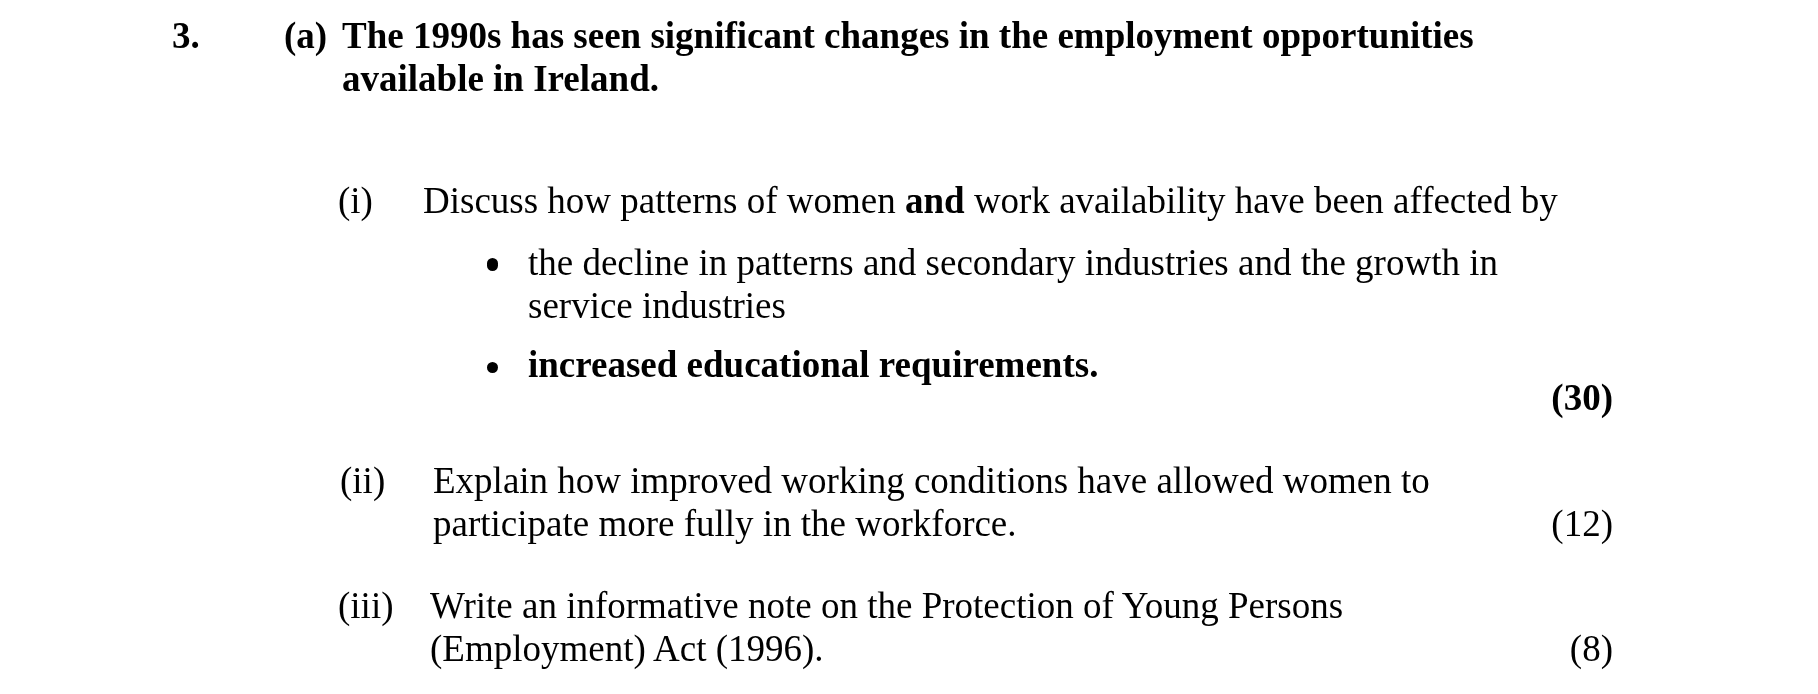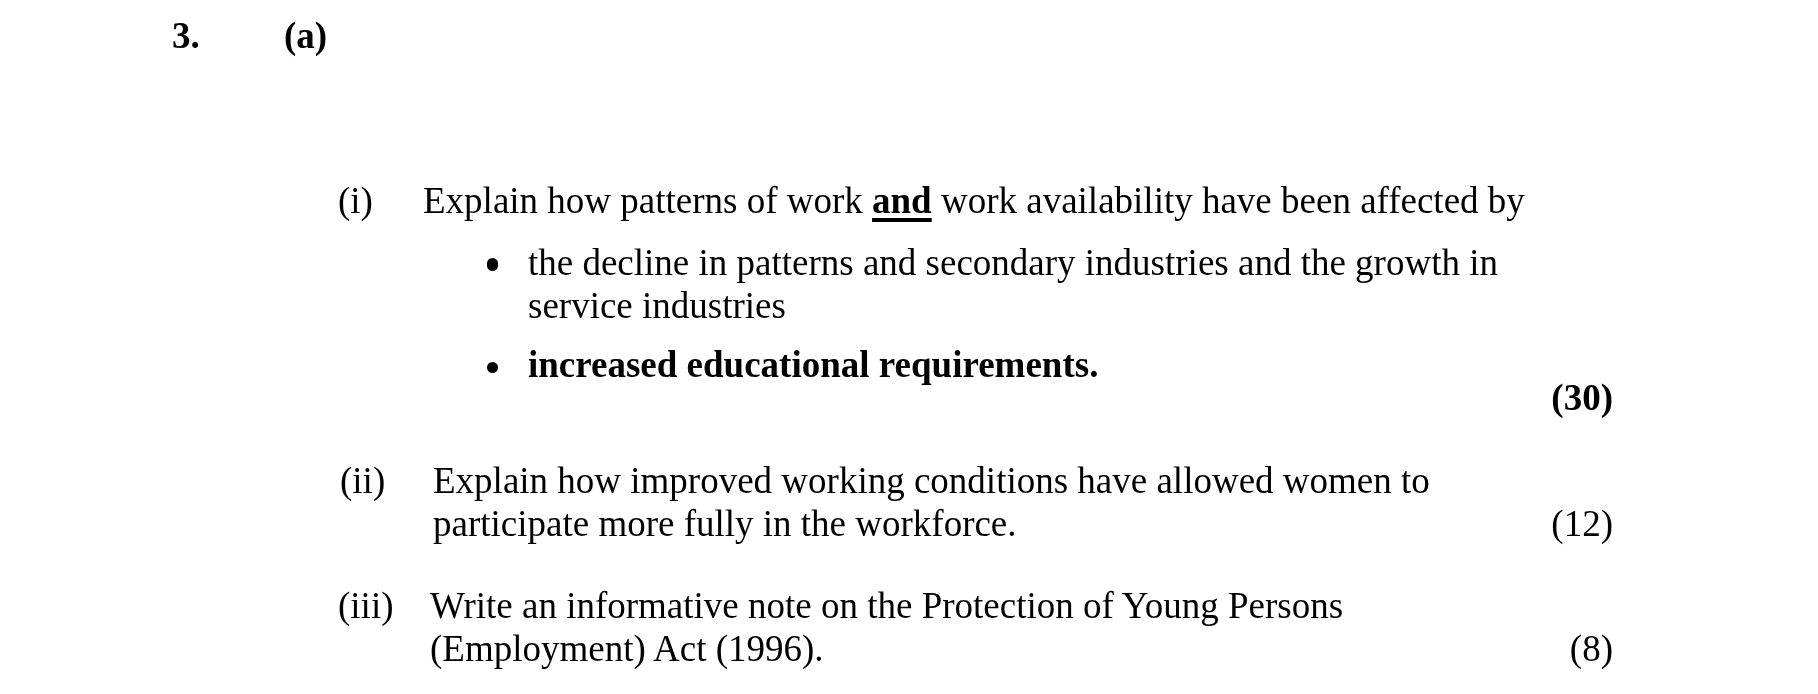--- a/index.html
+++ b/index.html
@@ -14,21 +14,20 @@
     background: #ffffff;
     color: #000000;
     font-family: "Liberation Serif", "DejaVu Serif", serif;
     font-size: 37px;
     line-height: 43px;
     overflow: hidden;
   }
   .abs { position: absolute; }
   .bold-underline {
     font-weight: bold;
-    text-decoration: underline;
     text-decoration-thickness: 4px;
     text-underline-offset: 5px;
   }
   .heading {
     left: 342px;
     top: 14px;
     width: 1190px;
     font-weight: bold;
   }
   .qnum   { left: 172px; top: 14px; font-weight: bold; }
@@ -71,23 +70,24 @@
 </style>
 </head>
 <body>
 
 <div class="page">
 
   <div class="abs qnum">3.</div>
 
   <div class="abs palabel">(a)</div>
 
+  <div class="abs heading">The 1990s has seen significant changes in the employment opportunities available in Ireland.</div>
 
   <div class="abs item-label-i">(i)</div>
-  <div class="abs item-text-i"><span>Explain how patterns of work </span><span class="bold-underline">and</span><span> work availability have been affected by</span></div>
+  <div class="abs item-text-i"><span>Discuss how patterns of women </span><span class="bold-underline">and</span><span> work availability have been affected by</span></div>
 
   <div class="abs bullets">
     <div class="bullet-item">
       <span class="dot"></span>
     </div>
     <div class="bullet-item">
       <span class="dot"></span>
       <span>the decline in patterns and secondary industries and the growth in service industries</span>
     </div>
     <div class="bullet-item">

